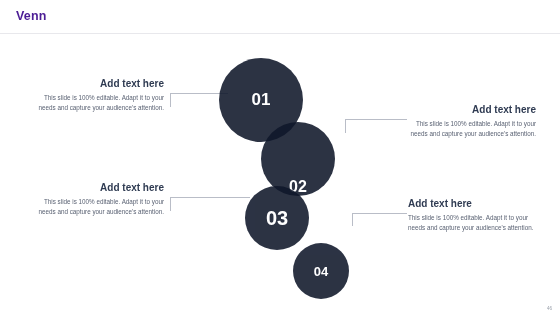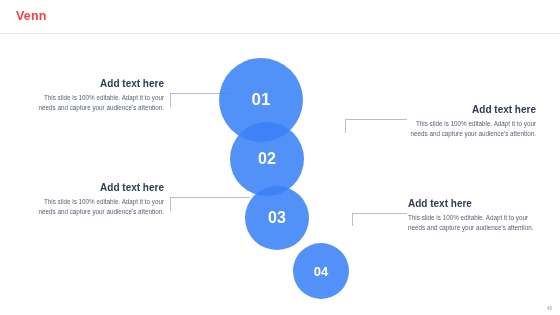--- a/index.html
+++ b/index.html
@@ -18,59 +18,60 @@
     width: 560px;
     height: 315px;
     background: #ffffff;
   }
   .slide-title {
     position: absolute;
     left: 16px;
     top: 9px;
     font-size: 12.5px;
     font-weight: bold;
-    color: #ef4444;
+    color: #4c1d95;
     letter-spacing: 0.2px;
     text-align: right;
   }
   .title-rule {
     position: absolute;
     left: 0;
     top: 33px;
     width: 560px;
     height: 1px;
     background: #e8e8ec;
   }
 
   
   .circle {
     position: absolute;
     border-radius: 50%;
-    background: #3b82f6;
+    background: #0f172a;
     opacity: 0.88;
     display: flex;
     align-items: center;
     justify-content: center;
     color: #ffffff;
     font-weight: bold;
   }
   .c1 {
     left: 219px; top: 58px;
     width: 84px; height: 84px;
     font-size: 17px;
   }
   .c2 {
-    left: 230px; top: 122px;
+    left: 261px; top: 122px;
     width: 74px; height: 74px;
     font-size: 16px;
+    align-items: flex-end;
   }
   .c3 {
     left: 245px; top: 186px;
     width: 64px; height: 64px;
-    font-size: 16px;
+    font-size: 20px;
   }
   .c4 {
     left: 293px; top: 243px;
     width: 56px; height: 56px;
     font-size: 13px;
   }
   .circle-num {
     position: relative;
     z-index: 2;
   }

